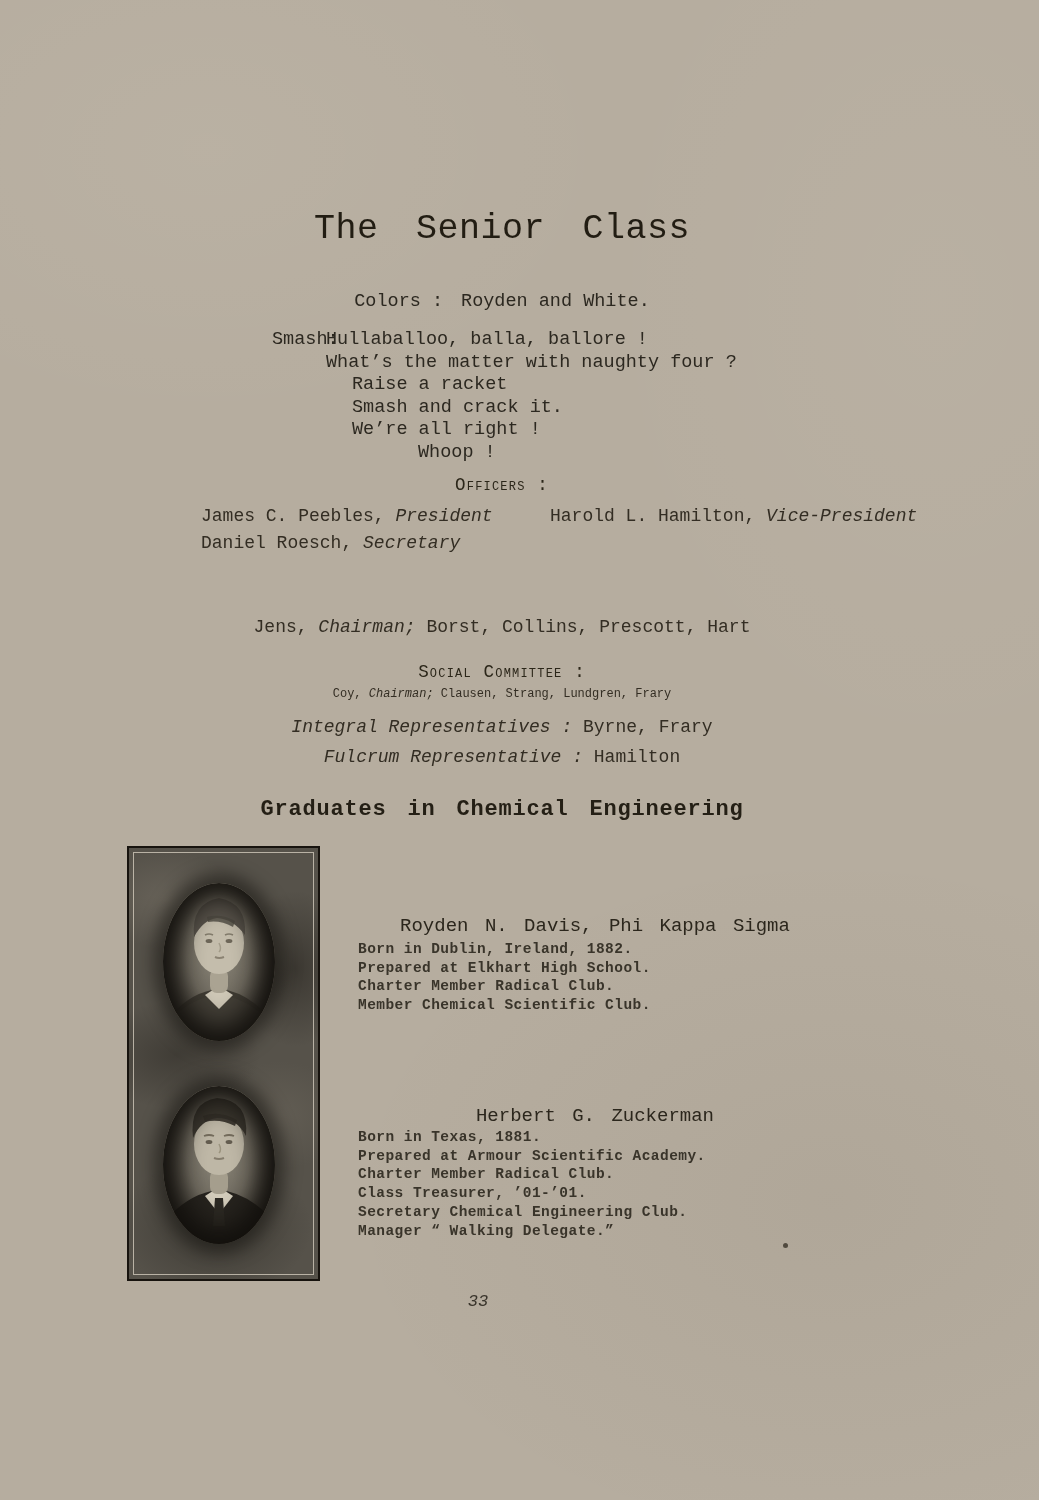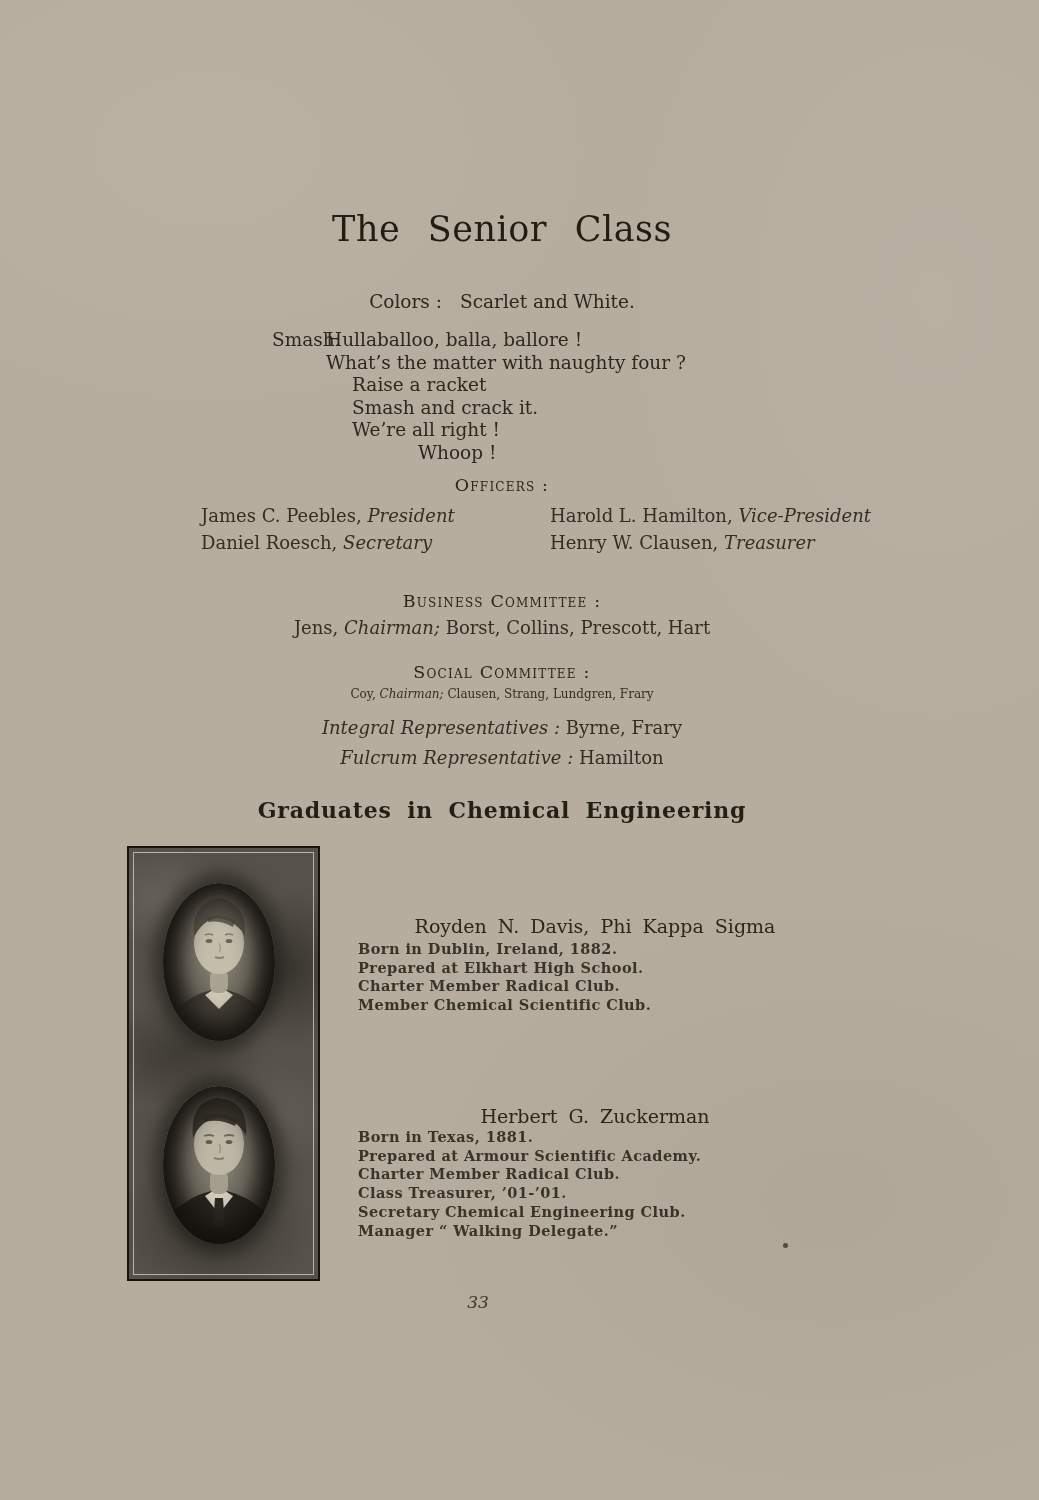--- a/index.html
+++ b/index.html
@@ -6,21 +6,21 @@
   .page {
     position:relative; width:1039px; height:1500px; overflow:hidden;
     background-color:#b6ad9f;
     background-image:
       radial-gradient(ellipse 600px 400px at 20% 10%, rgba(255,250,235,0.05), transparent 70%),
       radial-gradient(ellipse 700px 500px at 80% 80%, rgba(60,50,35,0.05), transparent 70%),
       radial-gradient(ellipse 500px 700px at 90% 20%, rgba(255,250,240,0.04), transparent 70%);
     font-family:"DejaVu Serif","Liberation Serif",serif;
     color:#332d23;
   }
-  .abs { position:absolute; }
+  .abs { position:absolute;font-family:Liberation Mono, monospace; }
   .ctr { left:17px; width:970px; text-align:center; }
   .it  { font-style:italic; }
 
   .title { top:209px; font-size:35px; color:#221d13; word-spacing:16px; letter-spacing:0.5px; }
   .colors-line { top:291px; font-size:18.5px; color:#2c2820; }
   .colors-line .lbl { margin-right:18px; }
 
   .yell { left:272px; top:329px; font-size:18.5px; line-height:22.6px; color:#2c2820; }
   .yell-label { position:absolute; left:0; top:0; }
   .yell-lines { margin-left:54px; }
@@ -89,21 +89,21 @@
   .speck { left:783px; top:1243px; width:5px; height:5px; border-radius:50%; background:#403a2f; opacity:0.85; }
 </style>
 </head>
 <body>
 
 <div class="page">
 
   <div class="abs ctr title">The Senior Class</div>
 
   <div class="abs ctr colors-line">
-    <span class="lbl">Colors :</span><span>Scarlet and White.</span>
+    <span class="lbl">Colors :</span><span>Royden and White.</span>
   </div>
 
   <div class="abs yell">
     <span class="yell-label">Smash:</span>
     <div class="yell-lines">
       <div class="yell-line">Hullaballoo, balla, ballore !</div>
       <div class="yell-line">What’s the matter with naughty four ?</div>
       <div class="yell-line ind-b">Raise a racket</div>
       <div class="yell-line ind-b">Smash and crack it.</div>
       <div class="yell-line ind-b">We’re all right !</div>
@@ -113,25 +113,23 @@
 
   <div class="abs ctr sec-heading officers-heading">Officers :</div>
 
   <div class="abs officer-col left">
     <div><span>James C. Peebles,</span> <span class="it">President</span></div>
     <div><span>Daniel Roesch,</span> <span class="it">Secretary</span></div>
   </div>
 
   <div class="abs officer-col right">
     <div><span>Harold L. Hamilton,</span> <span class="it">Vice-President</span></div>
-    <div><span>Henry W. Clausen,</span> <span class="it">Treasurer</span></div>
-  </div>
-
-
-  <div class="abs ctr sec-heading committee-heading-1">Business Committee :</div>
+  </div>
+
+
   <div class="abs ctr committee-line-1">
     <span>Jens,</span> <span class="it">Chairman;</span> <span>Borst, Collins, Prescott, Hart</span>
   </div>
 
   <div class="abs ctr sec-heading committee-heading-2">Social Committee :</div>
   <div class="abs ctr committee-line-2">
     <span>Coy,</span> <span class="it">Chairman;</span> <span>Clausen, Strang, Lundgren, Frary</span>
   </div>
 
   <div class="abs ctr rep-line rep-1">

